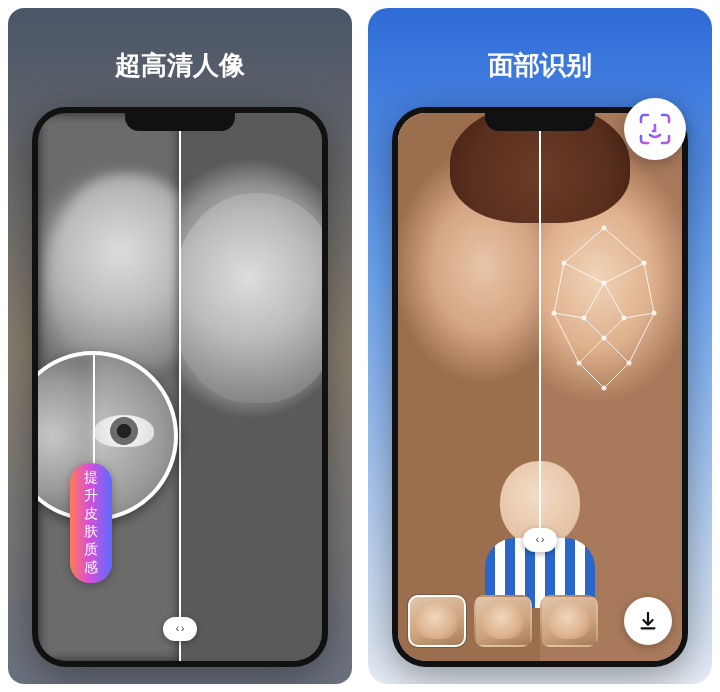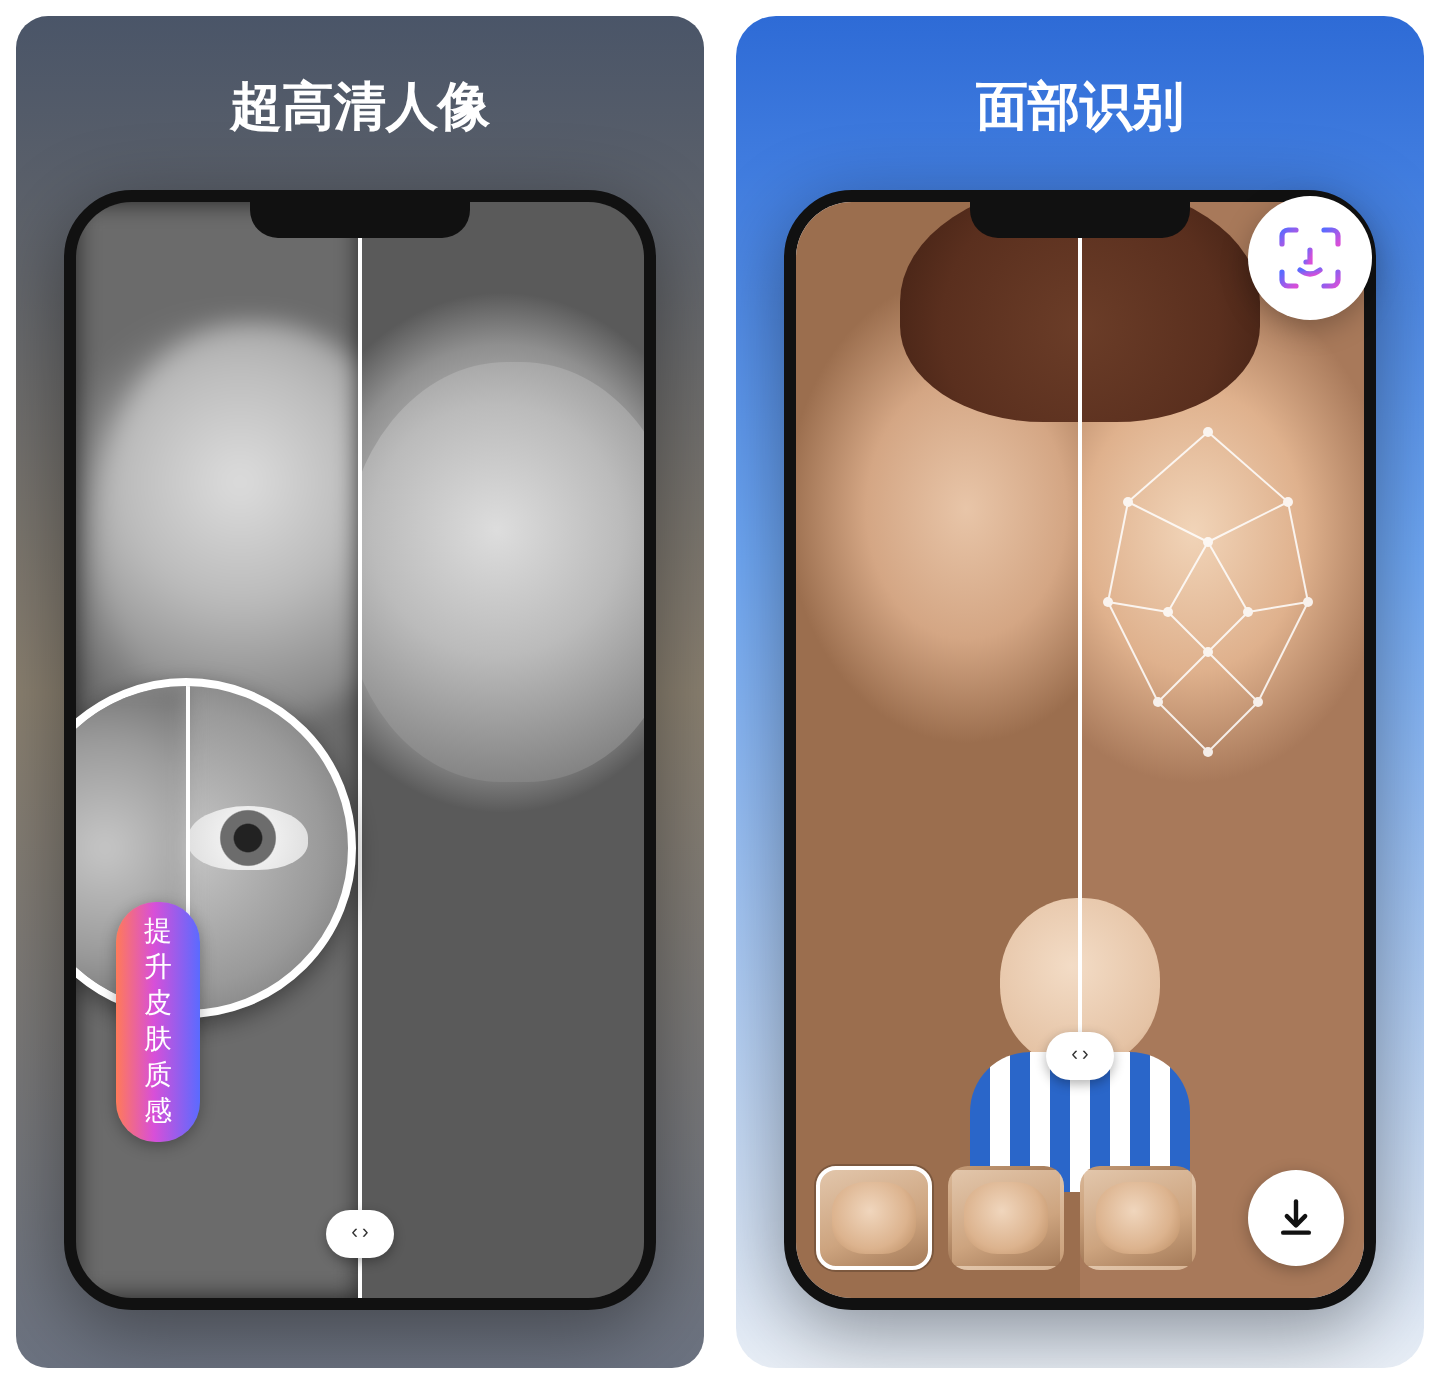--- a/index.html
+++ b/index.html
@@ -25,21 +25,21 @@
     background: linear-gradient(180deg, #4a5568 0%, #8a8070 50%, #6b7280 100%);
   }
   .panel-right {
     background: linear-gradient(180deg, #2e6bd6 0%, #6fa8f5 40%, #e8eef6 100%);
     border-radius: 20px;
   }
   .panel-title {
     color: #fff;
     font-size: 26px;
     font-weight: 600;
-    margin-top: 28px;
+    margin-top: 40px;
     text-align: center;
     z-index: 5;
   }
   .phone-frame {
     margin-top: 24px;
     width: 296px;
     height: 560px;
     border: 6px solid #111;
     border-radius: 34px;
     background: #222;
@@ -155,21 +155,21 @@
   .mag-eye {
     position: absolute;
     right: 20px; top: 60px;
     width: 60px; height: 32px;
     border-radius: 60% 60% 50% 50%;
     background: radial-gradient(circle at 50% 50%, #222 0%, #222 20%, #7a6a55 22%, #7a6a55 40%, #eee 42%, #ddd 100%);
   }
 
   .pill-badge {
     position: absolute;
-    left: 20px;
+    left: 32px;
     top: -18px;
     transform: translateY(-100%);
     padding: 6px 14px;
     border-radius: 20px;
     font-size: 14px;
     color: #fff;
     background: linear-gradient(90deg, #ff7a59 0%, #d84fd8 45%, #5a6bff 100%);
     box-shadow: 0 2px 8px rgba(0,0,0,0.3);
     z-index: 13;
   }

